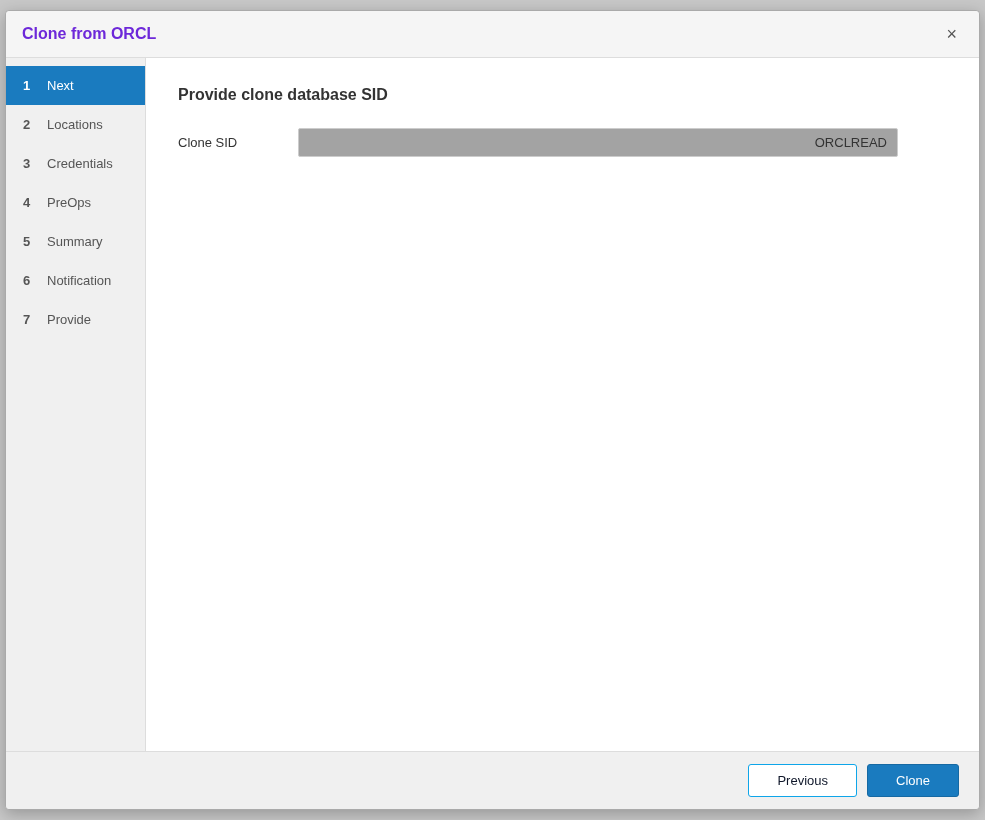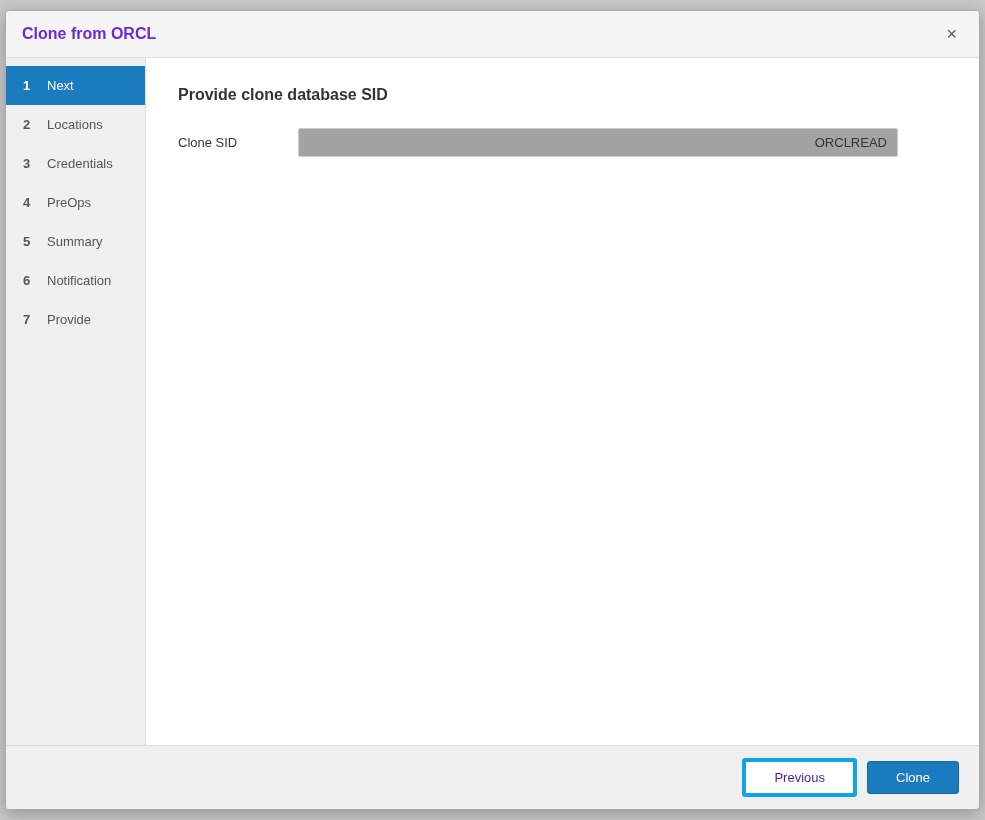--- a/index.html
+++ b/index.html
@@ -154,22 +154,22 @@
     .btn {
       padding: 8px 28px;
       font-size: 13px;
       border-radius: 3px;
       cursor: pointer;
       border: 1px solid #ccc;
     }
 
     .btn-secondary {
       background: #fff;
-      color: #4c1d95;
-      border: 4px solid #0ea5e9;
+      color: #0f172a;
+      border: 1px solid #0ea5e9;
     }
 
     .btn-primary {
       background: #1a7bbf;
       color: #fff;
       border: 1px solid #1669a3;
     }
   </style>
 </head>
 <body>

